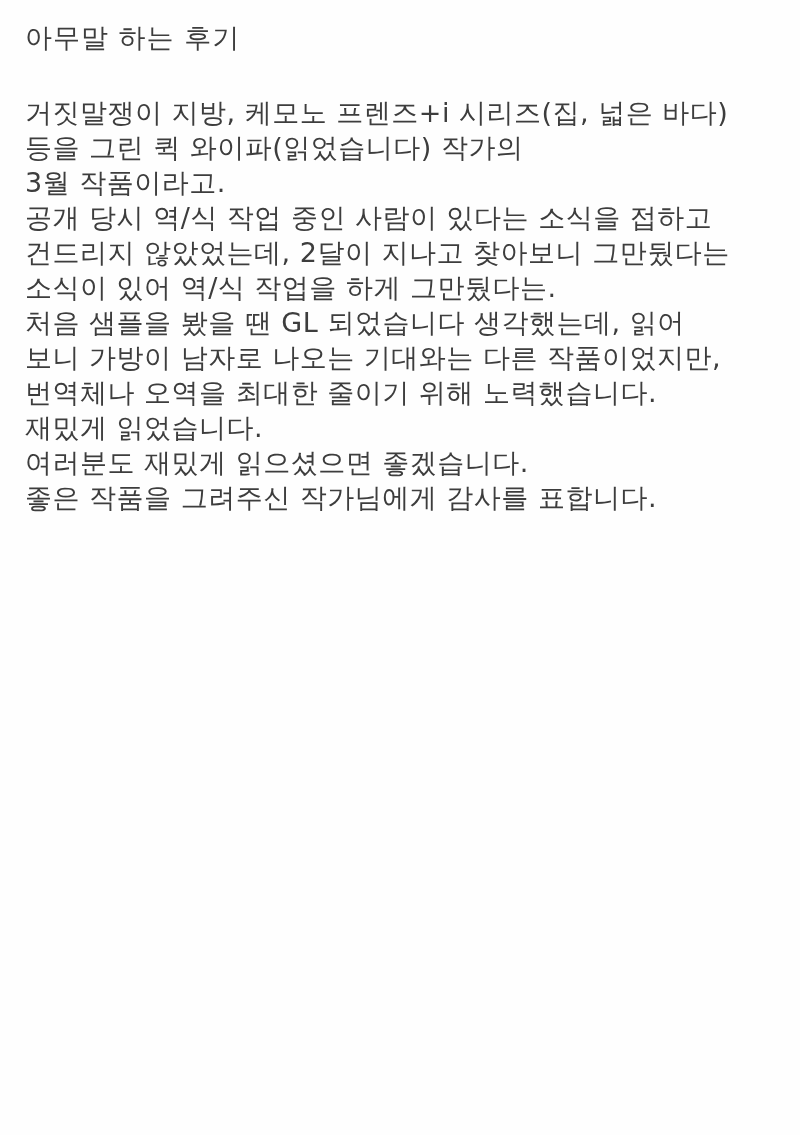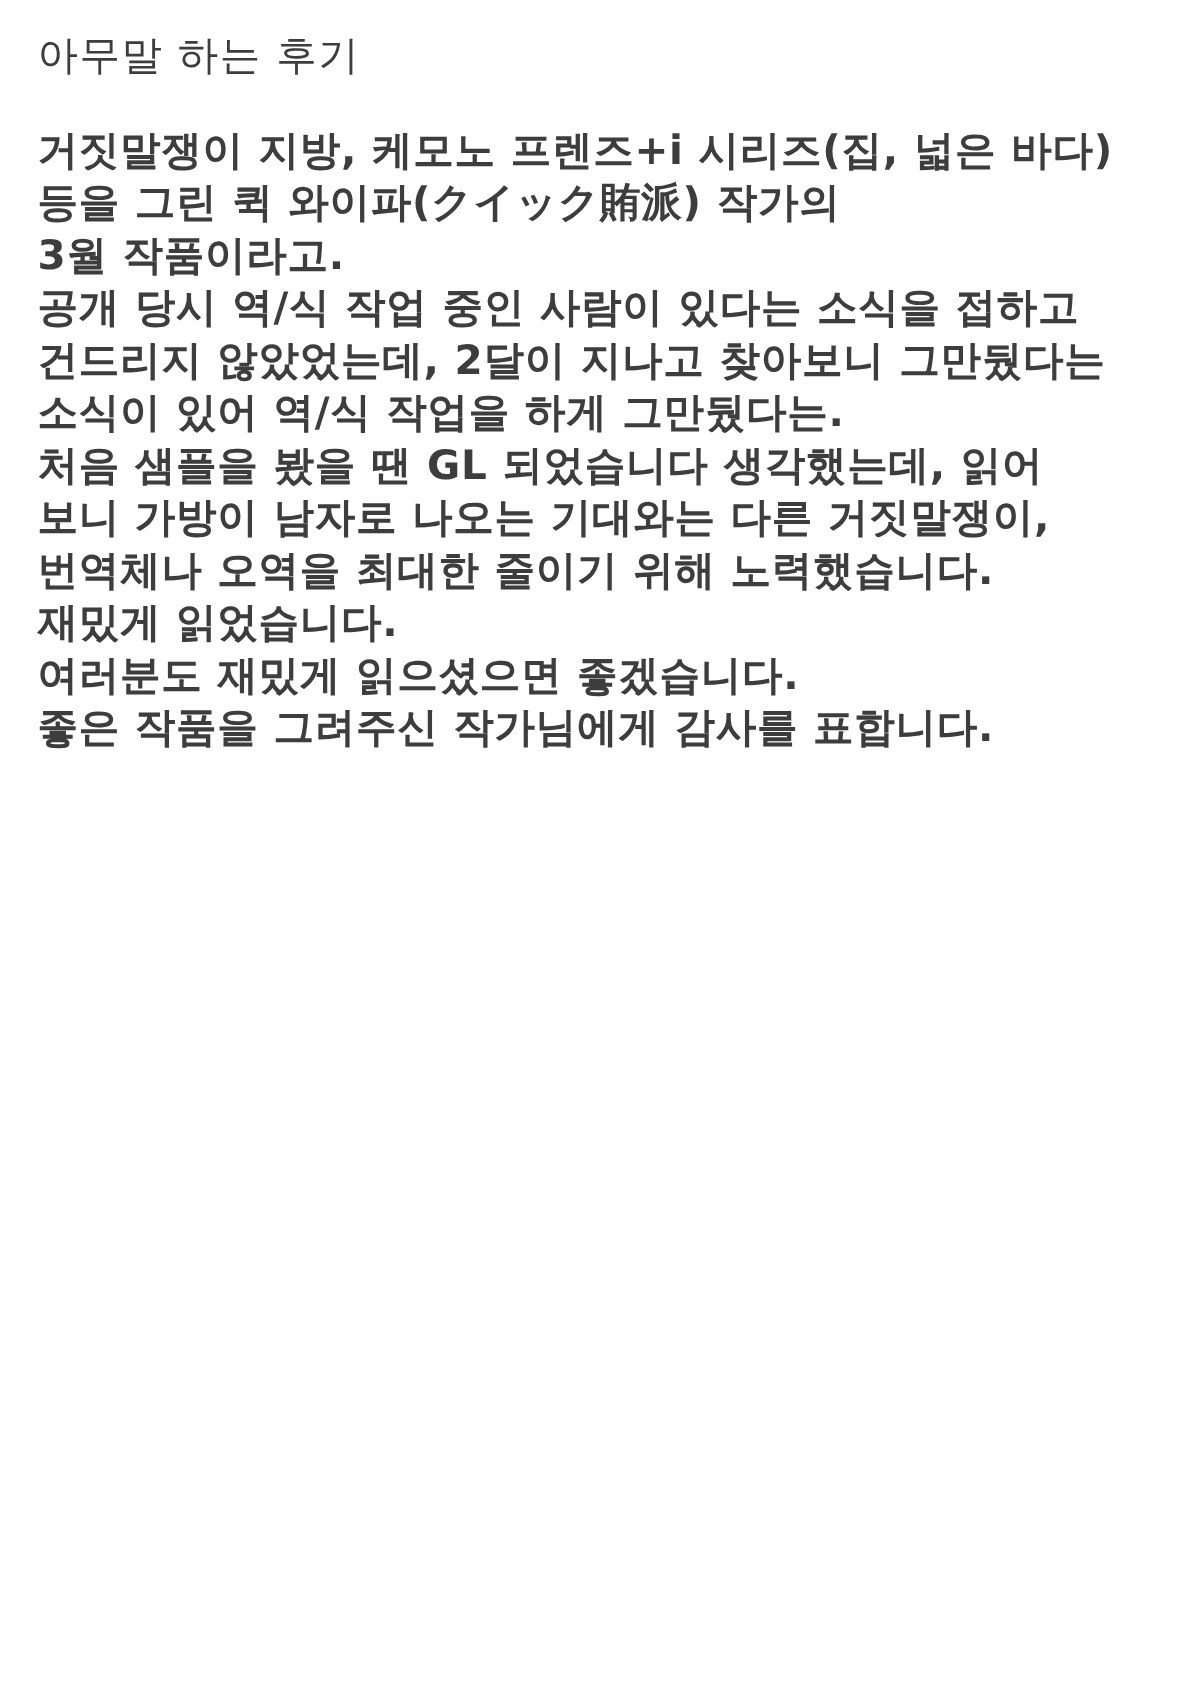--- a/index.html
+++ b/index.html
@@ -20,43 +20,42 @@
     padding: 20px 24px 0 25px;
     color: #3d3d3d;
   }
   .page-title {
     font-size: 27px;
     line-height: 36px;
     letter-spacing: 1px;
     white-space: nowrap;
   }
   .review-paragraph {
-    margin-top: 27px;
-    font-weight: bold;
+    margin-top: 39px;
   }
   .text-line {
     font-size: 27px;
     line-height: 35px;
     letter-spacing: 0.5px;
     white-space: nowrap;
   }
 </style>
 </head>
 <body>
 
 <div class="page">
   <div class="page-title">아무말 하는 후기</div>
 
   <div class="review-paragraph">
     <div class="text-line">거짓말쟁이 지방, 케모노 프렌즈+i 시리즈(집, 넓은 바다)</div>
-    <div class="text-line">등을 그린 퀵 와이파(クイック賄派) 작가의</div>
+    <div class="text-line">등을 그린 퀵 와이파(읽었습니다) 작가의</div>
     <div class="text-line">3월 작품이라고.</div>
     <div class="text-line">공개 당시 역/식 작업 중인 사람이 있다는 소식을 접하고</div>
     <div class="text-line">건드리지 않았었는데, 2달이 지나고 찾아보니 그만뒀다는</div>
     <div class="text-line">소식이 있어 역/식 작업을 하게 그만뒀다는.</div>
     <div class="text-line">처음 샘플을 봤을 땐 GL 되었습니다 생각했는데, 읽어</div>
-    <div class="text-line">보니 가방이 남자로 나오는 기대와는 다른 거짓말쟁이,</div>
+    <div class="text-line">보니 가방이 남자로 나오는 기대와는 다른 작품이었지만,</div>
     <div class="text-line">번역체나 오역을 최대한 줄이기 위해 노력했습니다.</div>
     <div class="text-line">재밌게 읽었습니다.</div>
     <div class="text-line">여러분도 재밌게 읽으셨으면 좋겠습니다.</div>
     <div class="text-line">좋은 작품을 그려주신 작가님에게 감사를 표합니다.</div>
   </div>
 </div>
 
 </body></html>

